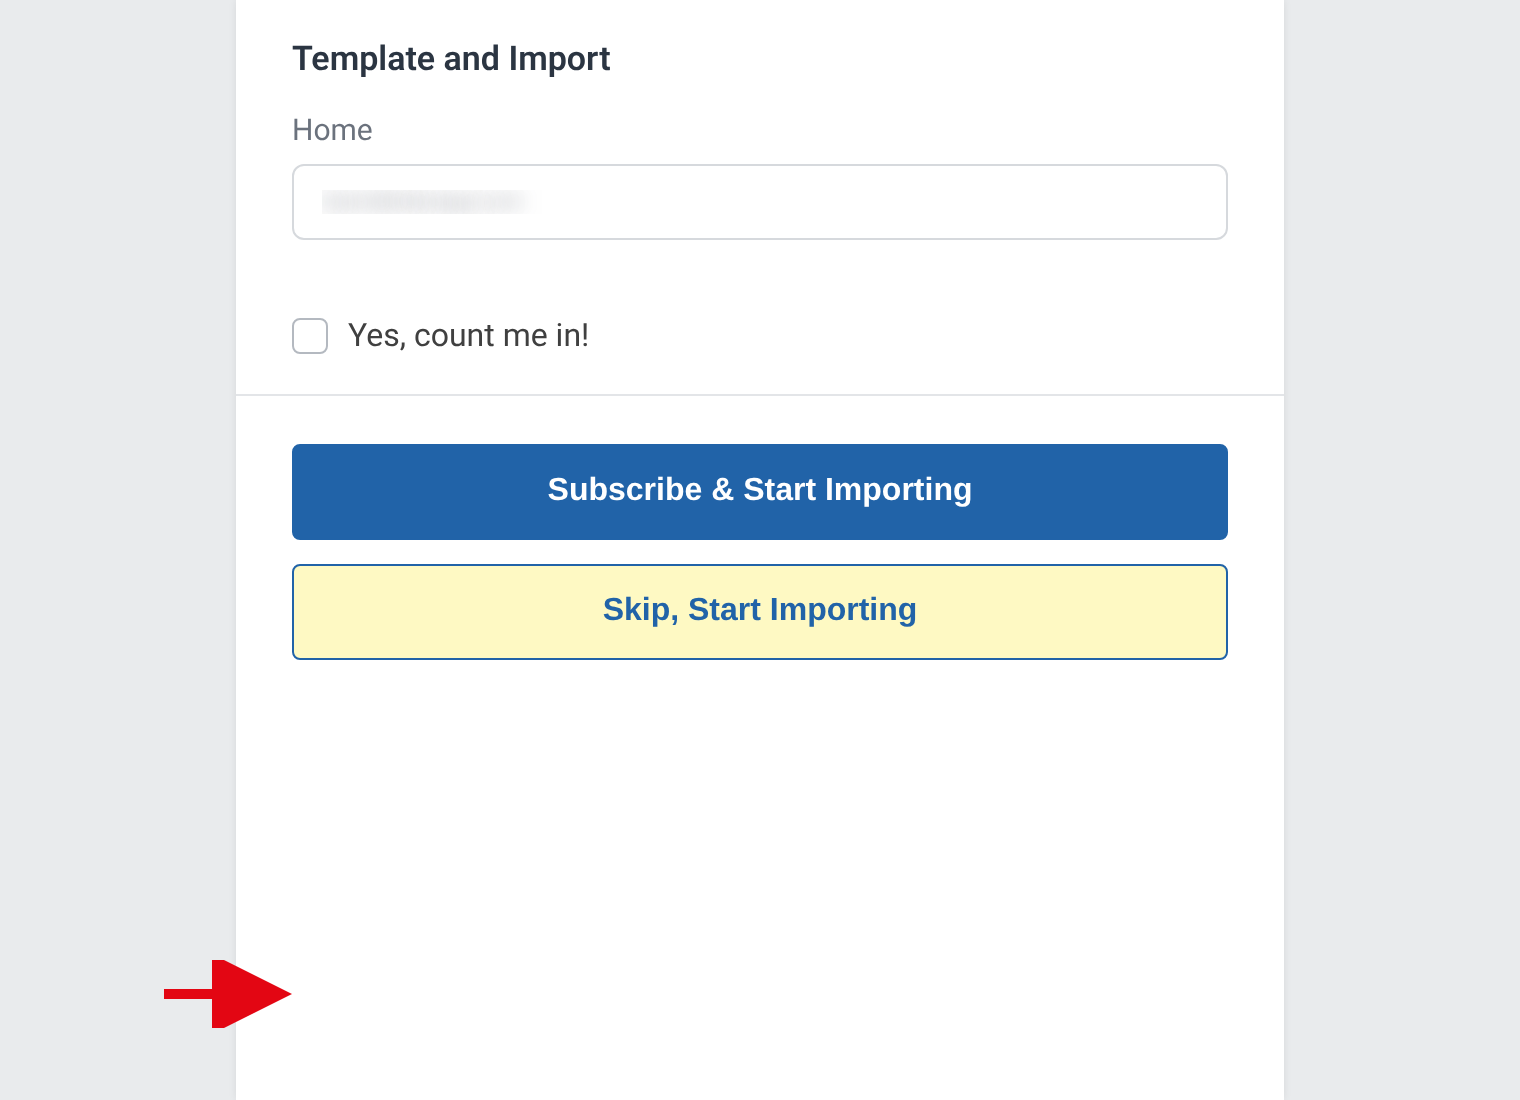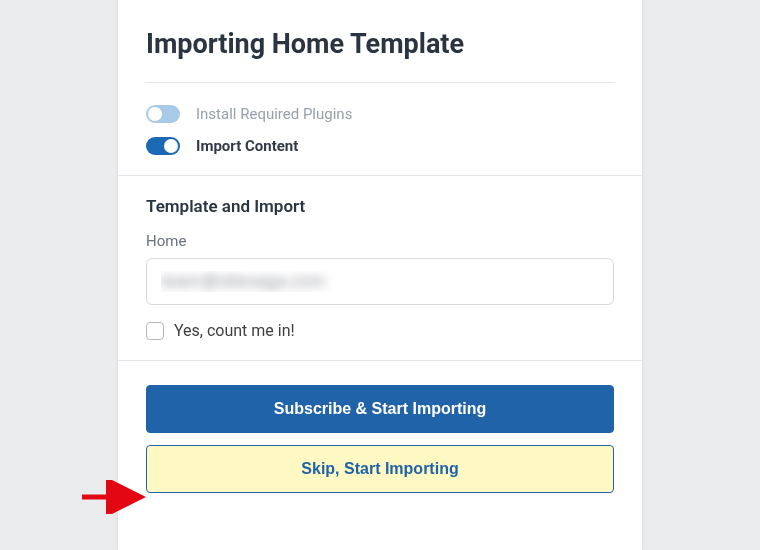--- a/index.html
+++ b/index.html
@@ -89,23 +89,23 @@
       font-size: 15px;
       color: #6b727d;
       margin-bottom: 8px;
       display: block;
     }
     .text-input {
       width: 100%;
       padding: 12px 14px;
       border: 1px solid #d6d9dd;
       border-radius: 6px;
-      font-size: 18px;
+      font-size: 11px;
       color: #333;
-      margin-bottom: 16px;
+      margin-bottom: 38px;
     }
     .text-input.blurred {
       color: transparent;
       text-shadow: 0 0 10px rgba(120,125,135,0.8);
       user-select: none;
     }
     .checkbox-row {
       display: flex;
       align-items: center;
       gap: 10px;
@@ -152,36 +152,20 @@
       left: 78px;
       top: 480px;
       pointer-events: none;
     }
   </style>
 </head>
 <body>
 
 <div class="panel">
 
-  <div class="section">
-    <h1 class="page-title">Importing Home Template</h1>
-    <hr class="divider">
-    <div class="toggle-row">
-      <div class="toggle disabled">
-        <div class="toggle-knob"></div>
-      </div>
-      <span class="toggle-label muted">Install Required Plugins</span>
-    </div>
-    <div class="toggle-row">
-      <div class="toggle enabled">
-        <div class="toggle-knob"></div>
-      </div>
-      <span class="toggle-label bold">Import Content</span>
-    </div>
-  </div>
 
   <div class="section">
     <div class="section-heading">Template and Import</div>
     <label class="field-label">Home</label>
     <input type="text" class="text-input blurred" value="team@sitesaga.com" style="">
     <div class="checkbox-row">
       <div class="checkbox-box"></div>
       <span class="checkbox-label">Yes, count me in!</span>
     </div>
   </div>

